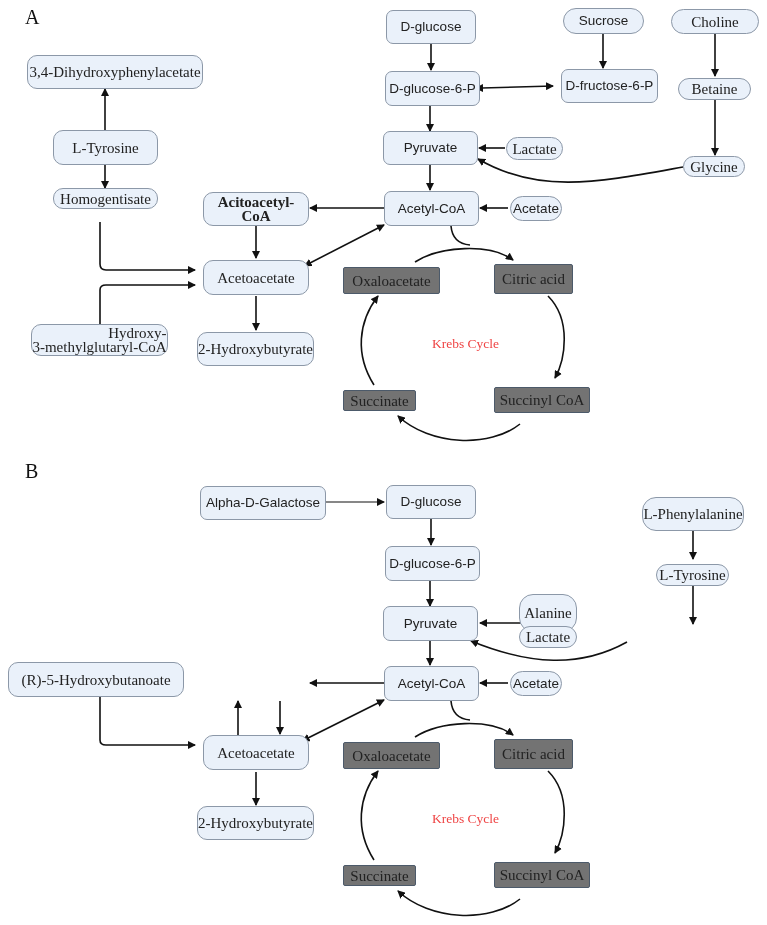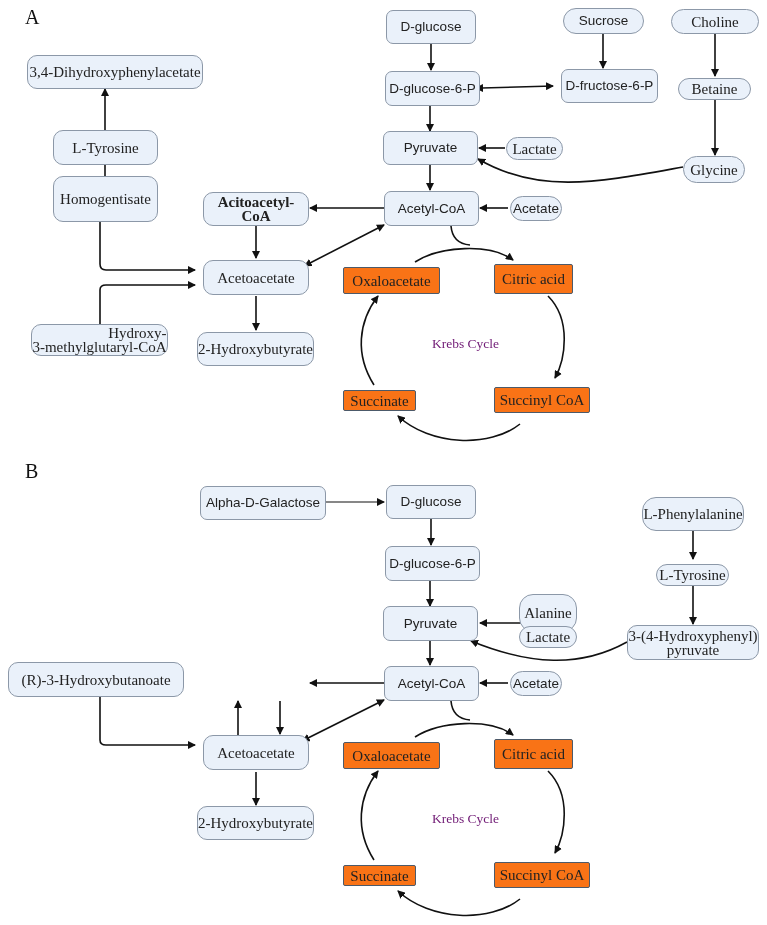--- a/index.html
+++ b/index.html
@@ -3,23 +3,23 @@
 <meta charset="utf-8">
 <style>
   html, body { margin:0; padding:0; background:#ffffff; }
   body { width:767px; height:925px; position:relative; overflow:hidden; font-family:"Liberation Serif", serif; }
   #canvas { position:absolute; left:0; top:0; width:767px; height:925px; }
   .panel-label { position:absolute; font-family:"Liberation Serif", serif; font-size:20px; color:#111; }
   .node { position:absolute; box-sizing:border-box; background:#eaf1fa; border:1px solid #8c98a8; border-radius:10px;
           display:flex; align-items:center; justify-content:center; text-align:center; color:#222; font-size:13px; line-height:14px; }
   .node.sans { font-family:"Liberation Sans", sans-serif; font-size:13.5px;border-radius:7px; }
   .node.serif { font-family:"Liberation Serif", serif; font-size:15px; }
-  .node.rect { border-radius:2px; background:#f97316; border:1px solid #4c5a6a; }
+  .node.rect { border-radius:2px; background:#737373; border:1px solid #4c5a6a; }
   .node.pill { border-radius:14px; }
-  .center-label { position:absolute; font-family:"Liberation Serif", serif; font-size:13.5px; color:#701a75; }
+  .center-label { position:absolute; font-family:"Liberation Serif", serif; font-size:13.5px; color:#ef4444; }
   svg { position:absolute; left:0; top:0; }
 </style>
 </head>
 <body>
 
 <div id="canvas">
 
 <svg width="767" height="925">
   <defs>
     <marker id="ah" markerWidth="8" markerHeight="8" refX="7" refY="4" orient="auto" markerUnits="userSpaceOnUse">
@@ -75,61 +75,59 @@
     <path d="M548,771 C572,795 565,835 555,853" marker-end="url(#ah)"></path>
     <path d="M520,899 C490,923 430,921 398,891" marker-end="url(#ah)"></path>
     <path d="M374,860 C355,830 358,797 378,771" marker-end="url(#ah)"></path>
   </g>
 </svg>
 
 <div class="panel-label" style="left:25px;top:6px;">A</div>
 
 <div class="node serif" style="left:27px;top:55px;width:176px;height:34px;border-radius:10px;">3,4-Dihydroxyphenylacetate</div>
 <div class="node serif" style="left:53px;top:130px;width:105px;height:35px;">L-Tyrosine</div>
-<div class="node serif" style="left:53px;top:176px;width:105px;height:46px;">Homogentisate</div>
+<div class="node serif" style="left:53px;top:188px;width:105px;height:21px;">Homogentisate</div>
 <div class="node serif" style="left:31px;top:324px;width:137px;height:32px;white-space:pre-line;text-align:right;">Hydroxy-
 3-methylglutaryl-CoA</div>
 <div class="node serif" style="left:203px;top:192px;width:106px;height:34px;font-weight:bold;">Acitoacetyl-CoA</div>
 <div class="node serif" style="left:203px;top:260px;width:106px;height:35px;">Acetoacetate</div>
 <div class="node serif" style="left:197px;top:332px;width:117px;height:34px;">2-Hydroxybutyrate</div>
 
 <div class="node sans" style="left:386px;top:10px;width:90px;height:34px;">D-glucose</div>
 <div class="node sans" style="left:385px;top:71px;width:95px;height:35px;">D-glucose-6-P</div>
 <div class="node sans pill" style="left:563px;top:8px;width:81px;height:26px;">Sucrose</div>
 <div class="node sans" style="left:555px;top:69px;width:97px;height:34px;margin-left:6px;">D-fructose-6-P</div>
 <div class="node serif pill" style="left:671px;top:9px;width:88px;height:25px;">Choline</div>
 <div class="node serif pill" style="left:678px;top:78px;width:73px;height:22px;">Betaine</div>
-<div class="node serif pill" style="left:683px;top:156px;width:62px;height:27px;">Glycine</div>
+<div class="node serif pill" style="left:683px;top:156px;width:62px;height:21px;">Glycine</div>
 <div class="node sans" style="left:383px;top:131px;width:95px;height:34px;">Pyruvate</div>
 <div class="node serif pill" style="left:506px;top:137px;width:57px;height:23px;">Lactate</div>
 <div class="node sans" style="left:384px;top:191px;width:95px;height:35px;">Acetyl-CoA</div>
 <div class="node sans pill" style="left:510px;top:196px;width:52px;height:25px;">Acetate</div>
 
 <div class="node serif rect" style="left:343px;top:267px;width:97px;height:27px;">Oxaloacetate</div>
 <div class="node serif rect" style="left:494px;top:264px;width:79px;height:30px;">Citric acid</div>
 <div class="node serif rect" style="left:494px;top:387px;width:96px;height:26px;">Succinyl CoA</div>
 <div class="node serif rect" style="left:343px;top:390px;width:73px;height:21px;">Succinate</div>
 <div class="center-label" style="left:432px;top:336px;">Krebs Cycle</div>
 
 <div class="panel-label" style="left:25px;top:460px;">B</div>
 
 <div class="node sans" style="left:200px;top:486px;width:126px;height:34px;">Alpha-D-Galactose</div>
 <div class="node sans" style="left:386px;top:485px;width:90px;height:34px;">D-glucose</div>
 <div class="node sans" style="left:385px;top:546px;width:95px;height:35px;">D-glucose-6-P</div>
 <div class="node serif pill" style="left:642px;top:497px;width:102px;height:34px;">L-Phenylalanine</div>
 <div class="node serif pill" style="left:656px;top:564px;width:73px;height:22px;">L-Tyrosine</div>
-<div class="node serif" style="left:627px;top:625px;width:132px;height:35px;white-space:pre-line;line-height:14px;">3-(4-Hydroxyphenyl)
-pyruvate</div>
 <div class="node serif pill" style="left:519px;top:594px;width:58px;height:38px;">Alanine</div>
 <div class="node serif pill" style="left:519px;top:626px;width:58px;height:22px;">Lactate</div>
 <div class="node sans" style="left:383px;top:606px;width:95px;height:35px;">Pyruvate</div>
 <div class="node sans" style="left:384px;top:666px;width:95px;height:35px;">Acetyl-CoA</div>
 <div class="node sans pill" style="left:510px;top:671px;width:52px;height:25px;">Acetate</div>
 
-<div class="node serif" style="left:8px;top:662px;width:176px;height:35px;">(R)-3-Hydroxybutanoate</div>
+<div class="node serif" style="left:8px;top:662px;width:176px;height:35px;">(R)-5-Hydroxybutanoate</div>
 <div class="node serif" style="left:203px;top:735px;width:106px;height:35px;">Acetoacetate</div>
 <div class="node serif" style="left:197px;top:806px;width:117px;height:34px;">2-Hydroxybutyrate</div>
 
 <div class="node serif rect" style="left:343px;top:742px;width:97px;height:27px;">Oxaloacetate</div>
 <div class="node serif rect" style="left:494px;top:739px;width:79px;height:30px;">Citric acid</div>
 <div class="node serif rect" style="left:494px;top:862px;width:96px;height:26px;">Succinyl CoA</div>
 <div class="node serif rect" style="left:343px;top:865px;width:73px;height:21px;">Succinate</div>
 <div class="center-label" style="left:432px;top:811px;">Krebs Cycle</div>
 
 </div>

